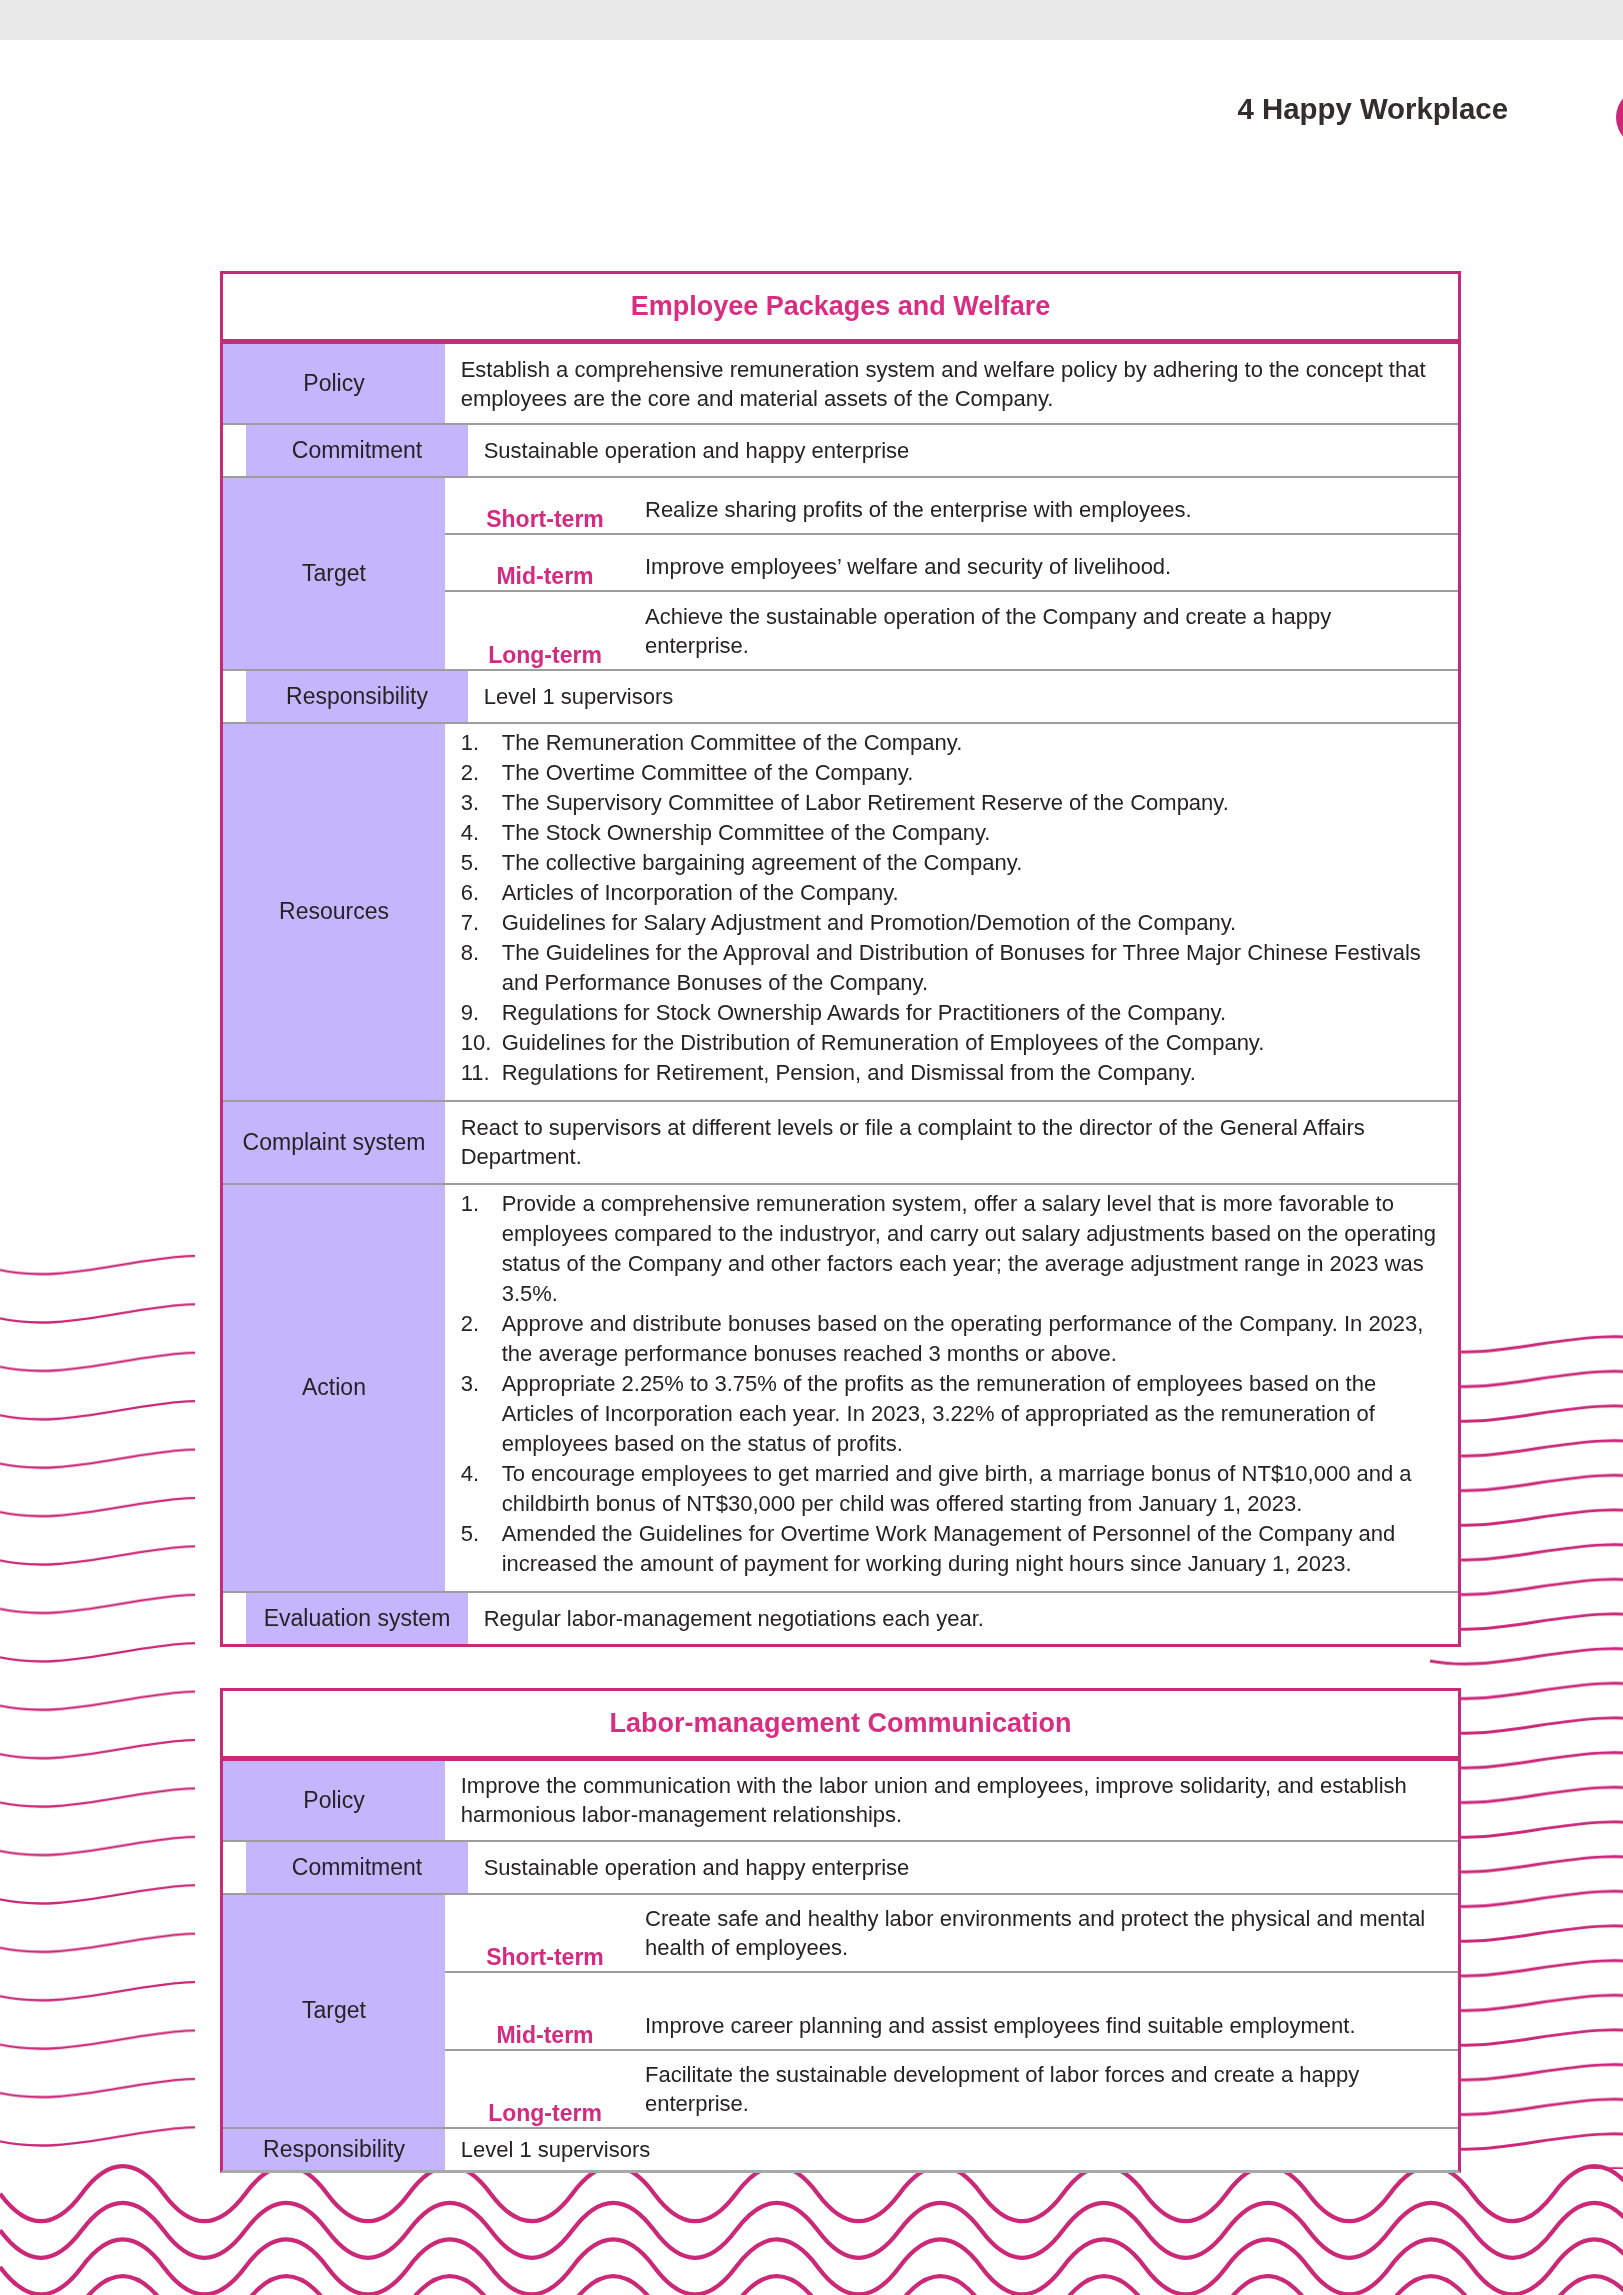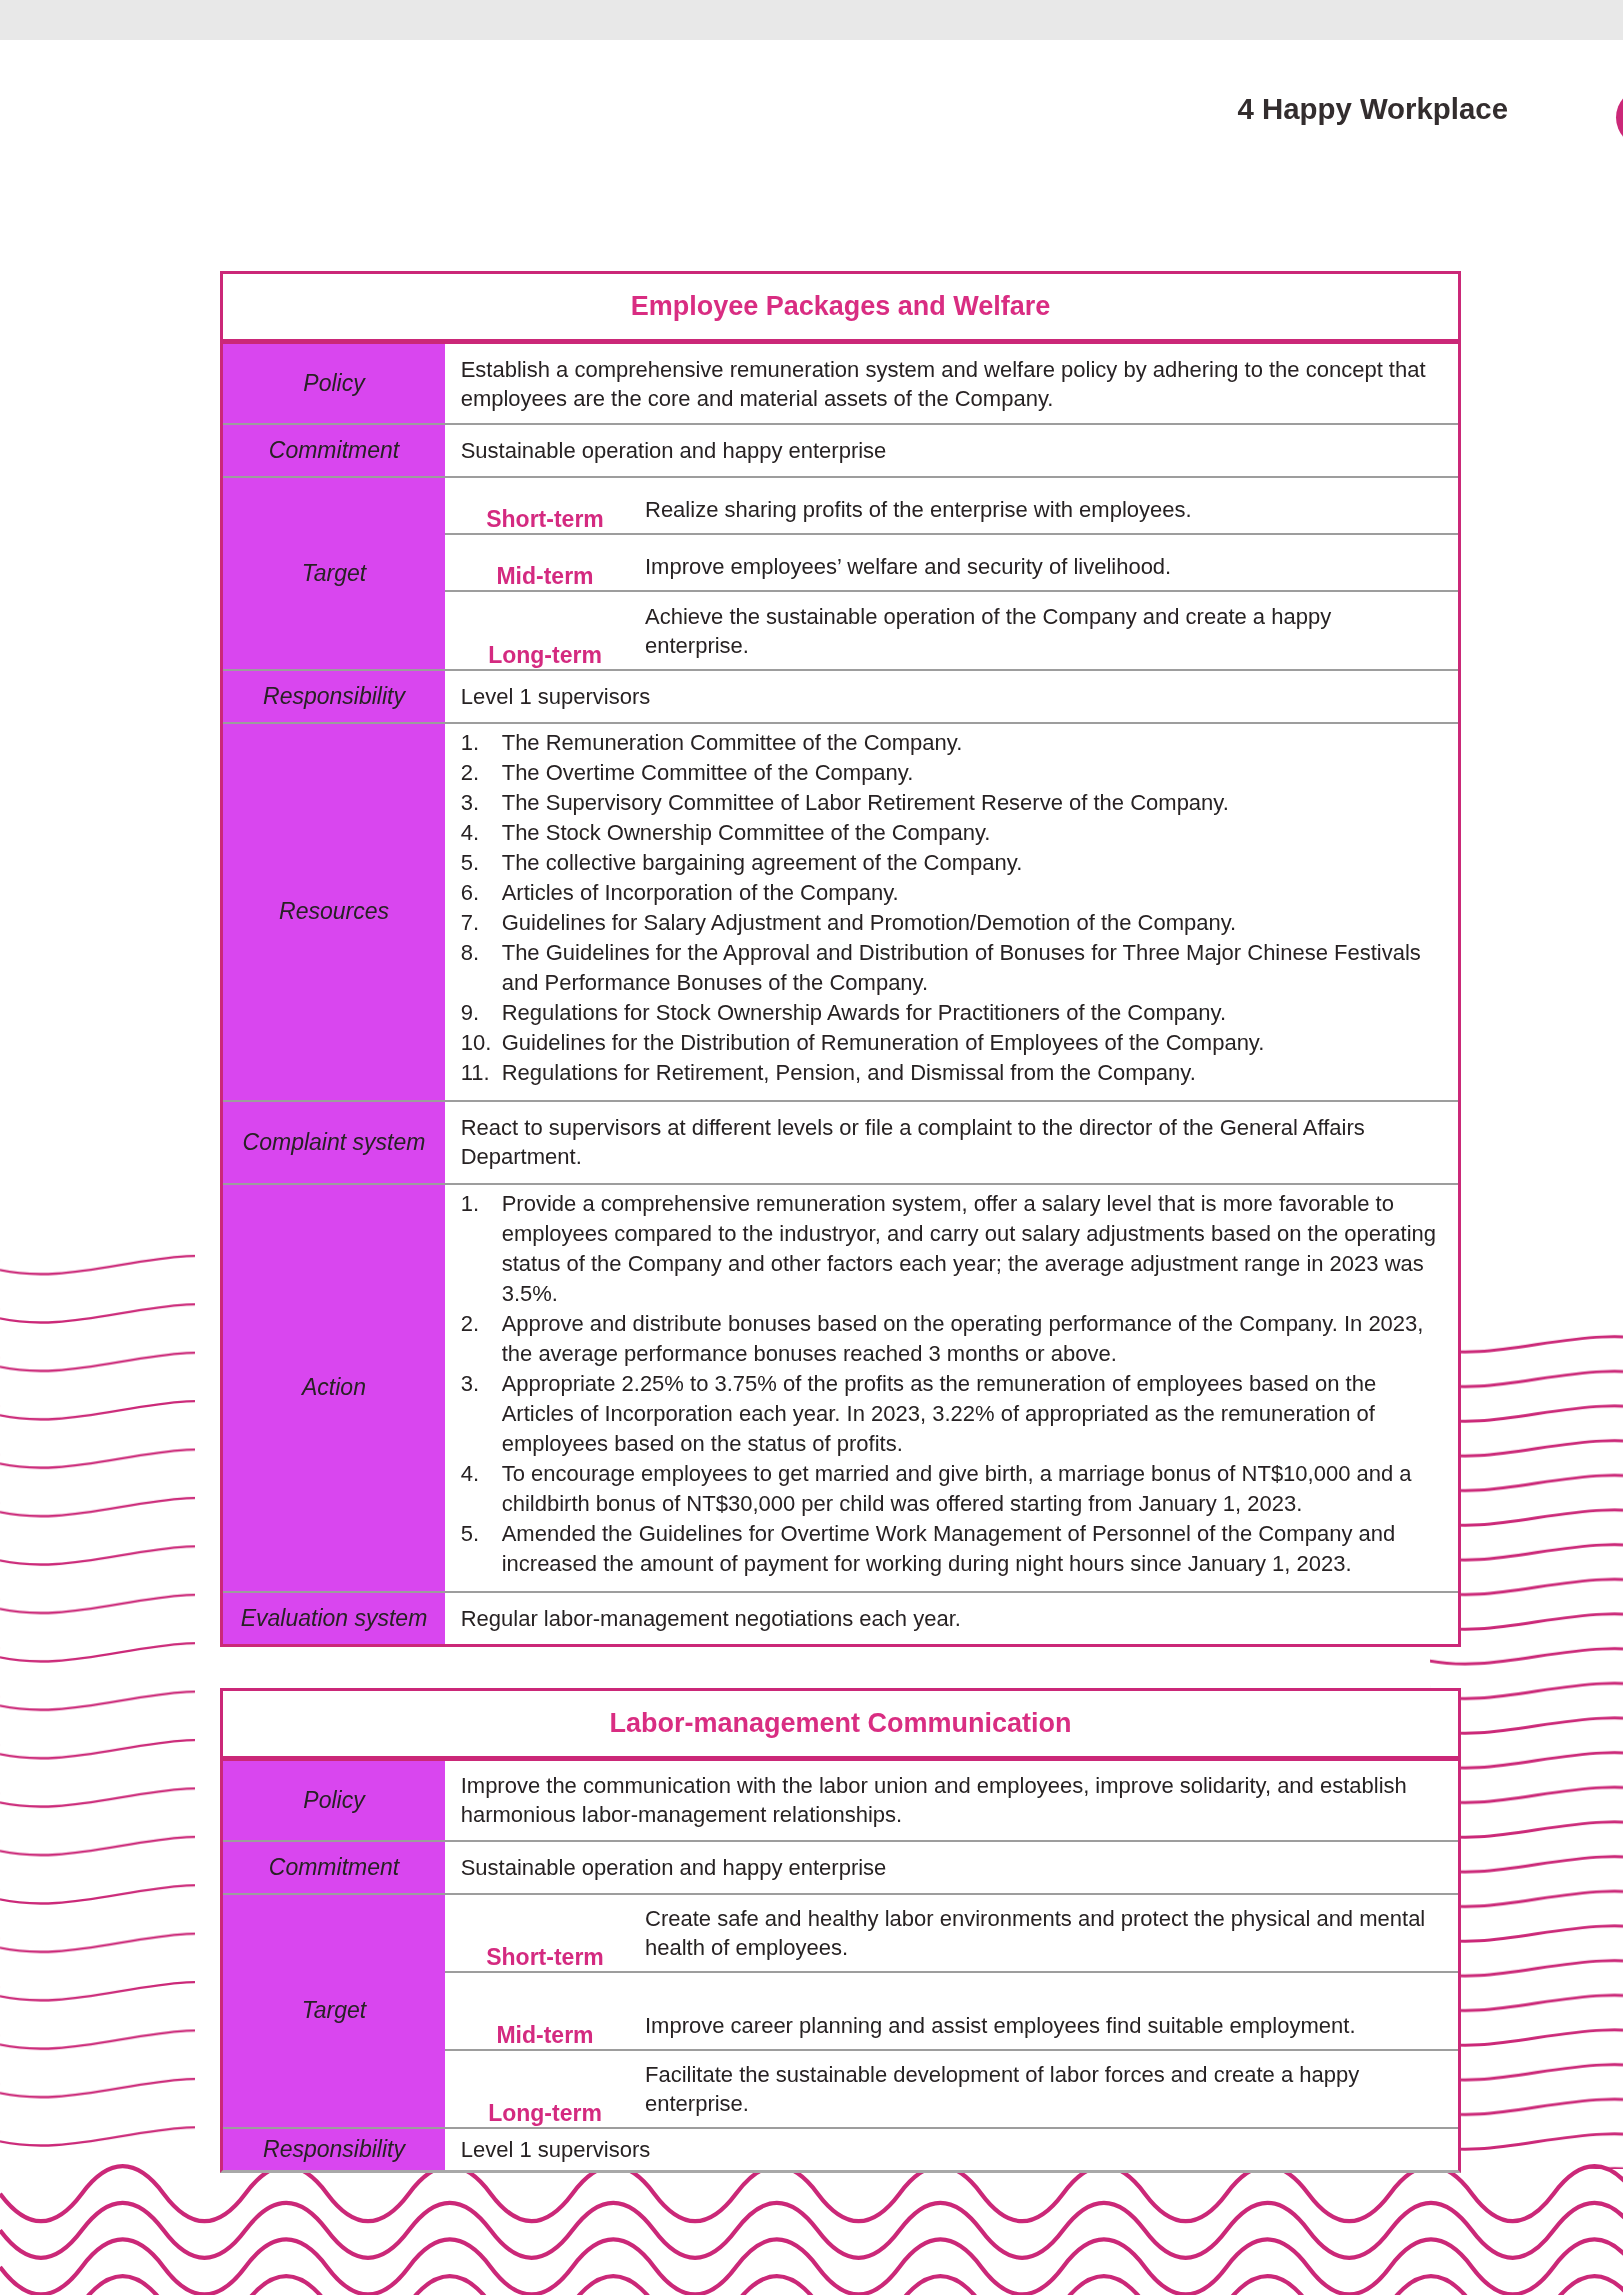--- a/index.html
+++ b/index.html
@@ -37,24 +37,24 @@
     height:65px;display:flex;align-items:center;justify-content:center;
     border-bottom:5.9px solid #cb2878;
   }
   .table-title{
     font-size:27px;font-weight:bold;color:#d92d82;letter-spacing:0px;
   }
   .t-row{display:flex;align-items:stretch;}
   .t-row + .t-row{border-top:2.6px solid #9d9d9d;}
   .label-cell{
     width:222px;flex:0 0 222px;
-    background:#d946ef;
+    background:#c4b5fd;
     display:flex;align-items:center;justify-content:center;
     text-align:right;
-    font-size:23px;color:#272223;font-style:italic;
+    font-size:23px;color:#272223;
   }
   .value-cell{
     flex:1 1 auto;
     display:flex;align-items:center;
     padding:10.5px 22px 10.5px 15.7px;
     font-size:22px;line-height:29px;
   }
   .sub-col{flex:1 1 auto;display:flex;flex-direction:column;}
   .sub-row{display:flex;align-items:flex-end;}
   .sub-row + .sub-row{border-top:2.6px solid #9d9d9d;}
@@ -63,21 +63,21 @@
     display:flex;align-items:center;justify-content:center;
     font-size:23px;font-weight:bold;color:#d42a80;
   }
   .sub-value-cell{
     flex:1 1 auto;display:flex;align-items:center;
     padding:9.2px 22px 9.2px 0;
     font-size:22px;line-height:29px;
   }
   
   .h-policy{min-height:73px;}
-  .h-single{min-height:51px;}
+  .h-single{min-height:51px;padding-left:23px;}
   .h-sub-s{min-height:55px;}
   .h-sub-l{min-height:76px;}
   .h-sub-2l{min-height:77px;}
   .h-complaint{min-height:81px;}
   .h-resp2{min-height:41px;max-height:41px;overflow:hidden;}
   
   .num-list{
     list-style:none;margin:0;padding:0;
     counter-reset:numli;
     width:100%;

